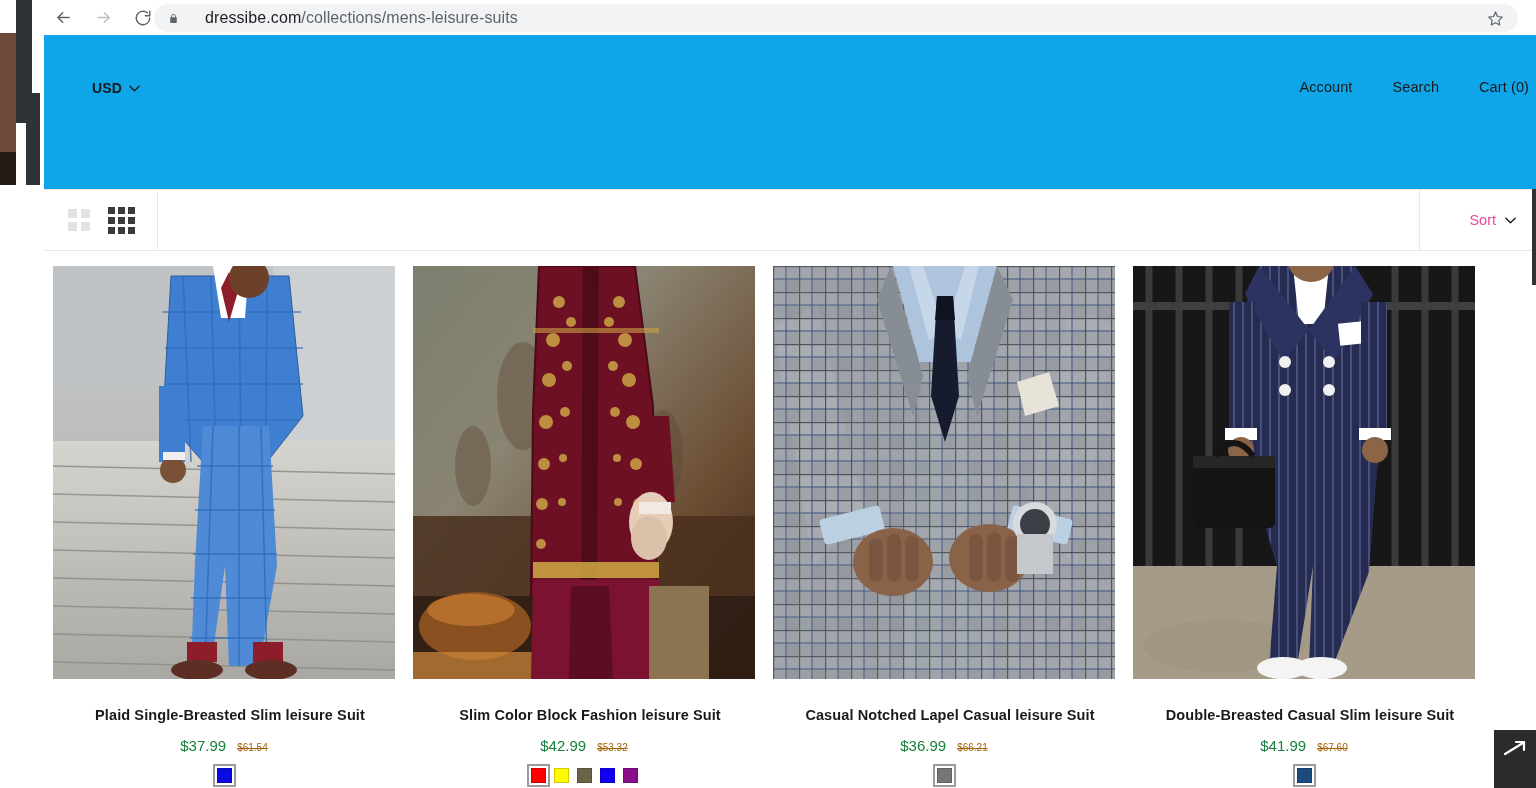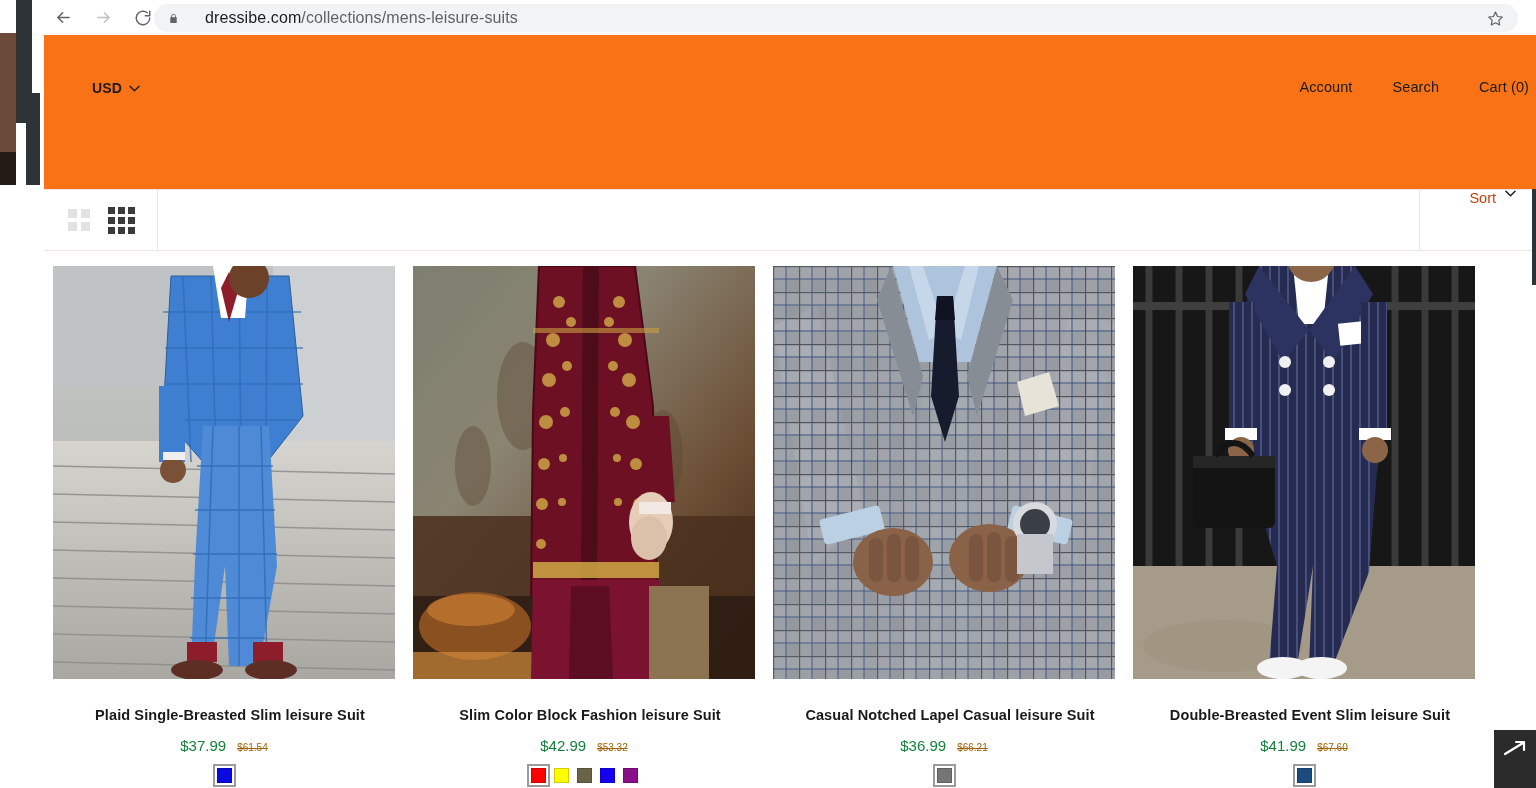--- a/index.html
+++ b/index.html
@@ -60,21 +60,21 @@
     position: absolute; left: 44px; top: 35px;
     width: 1492px; height: 753px;
     background: #ffffff;
     overflow: hidden;
   }
 
   
   #site-header {
     position: relative;
     width: 1492px; height: 154px;
-    background: #f97316;
+    background: #0ea5e9;
   }
   #currency-switcher {
     position: absolute; left: 48px; top: 45px;
     display: flex; align-items: center; gap: 7px;
     font-size: 14px; font-weight: 700; color: #1a1a1a;
     letter-spacing: 0.2px;
   }
   #currency-switcher .chev { width: 11px; height: 7px; color:#1a1a1a; display:flex;}
 
   #header-utility {
@@ -115,22 +115,22 @@
   #grid-2 i { background: #e2e2e2; display:block; }
   #grid-3 { grid-template-columns: repeat(3, 7px); grid-template-rows: repeat(3, 7px); gap: 3px; margin-left: 4px;}
   #grid-3 i { background: #3a3a3a; display:block; }
 
   #toolbar-divider-right {
     position: absolute; right: 116px; top: 0; height: 100%;
     width: 1px; background: #e8e8e8;
   }
   #sort-control {
     position: absolute; right: 20px; top: 0; height: 100%;
-    display: flex; gap: 9px;
-    font-size: 14.5px; font-weight: 500; color: #c2410c;
+    display: flex; align-items: center; gap: 9px;
+    font-size: 14.5px; font-weight: 500; color: #ec4899;
   }
   #sort-control .chev { width: 11px; height: 7px; color:#1a1a1a; display:flex;}
 
   
   #product-grid {
     position: relative;
     width: 1492px;
     padding-top: 15px;
     display: flex;
   }
@@ -546,21 +546,21 @@
           <rect x="228" y="36" width="26" height="130" fill="url(#stripe4)"></rect>
           <rect x="92" y="162" width="32" height="12" fill="#ffffff"></rect>
           <rect x="226" y="162" width="32" height="12" fill="#ffffff"></rect>
           <circle cx="108" cy="184" r="13" fill="#8a6547"></circle>
           <circle cx="242" cy="184" r="13" fill="#8a6547"></circle>
           <rect x="60" y="190" width="82" height="72" rx="6" fill="#141414"></rect>
           <rect x="60" y="190" width="82" height="12" fill="#262626"></rect>
           <path d="M82 190 Q101 164 120 190" fill="none" stroke="#141414" stroke-width="6"></path>
         </svg>
       </div>
-      <div class="product-title">Double-Breasted Event Slim leisure Suit</div>
+      <div class="product-title">Double-Breasted Casual Slim leisure Suit</div>
       <div class="product-prices">
         <span class="price-sale">$41.99</span>
         <span class="price-compare">$67.60</span>
       </div>
       <div class="swatch-row">
         <span class="swatch selected" style="background:#1b4a7e"></span>
       </div>
     </div>
 
   </div>

